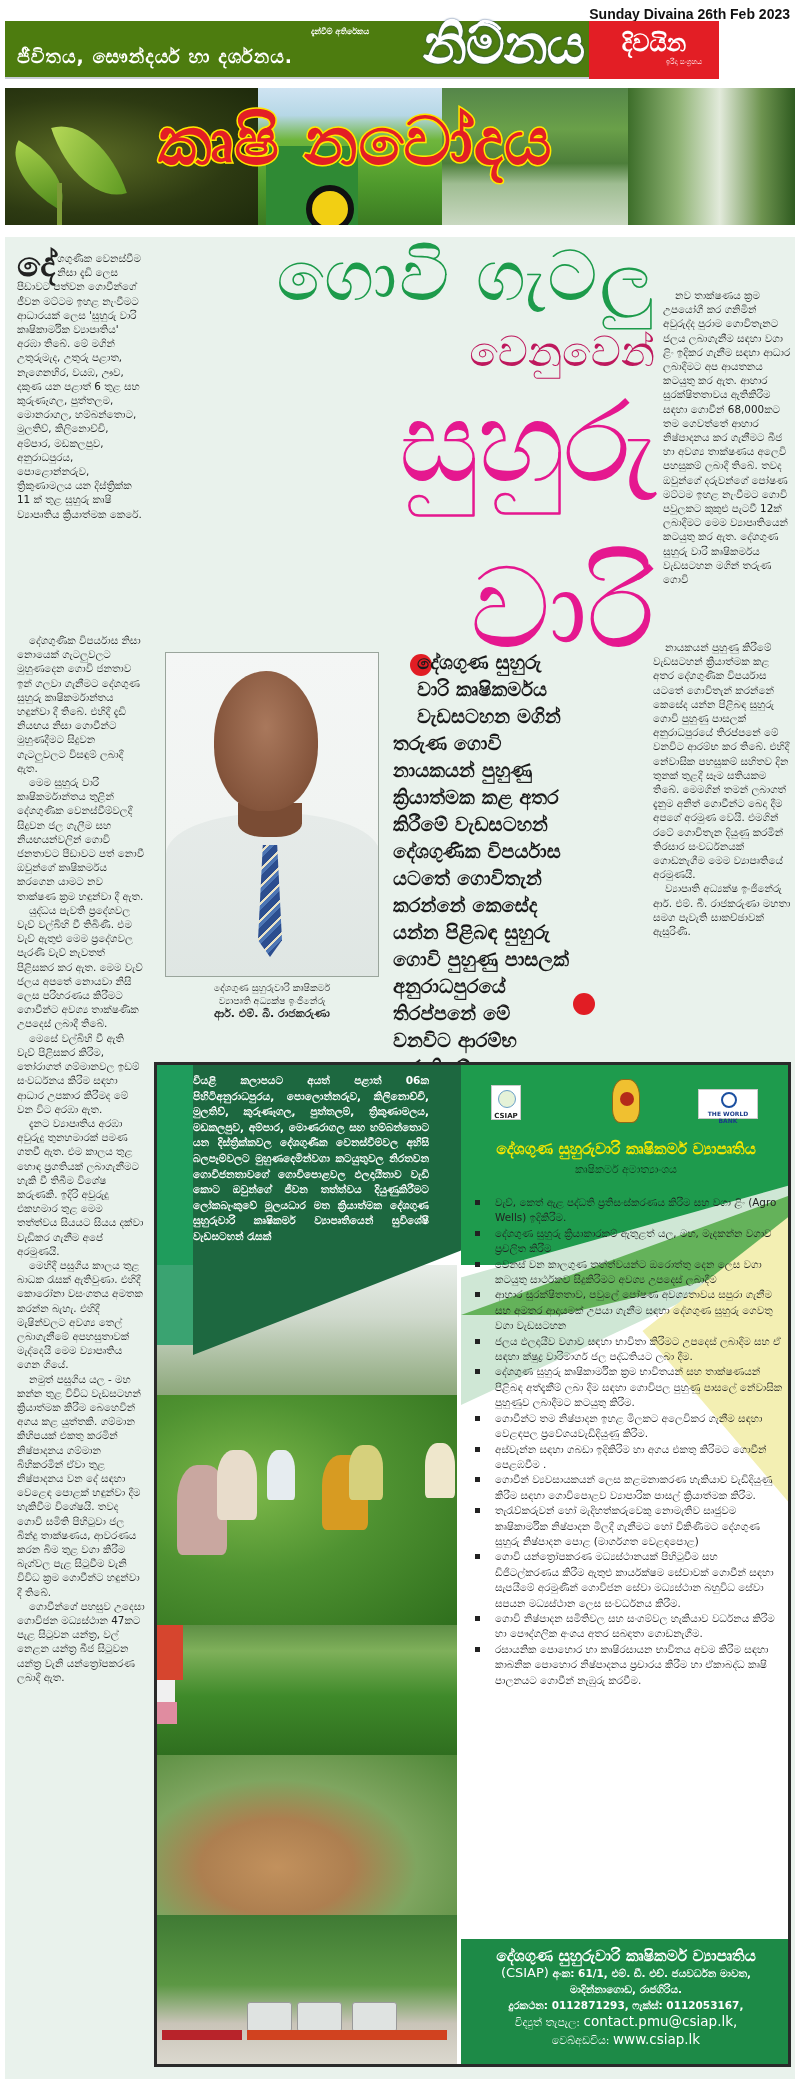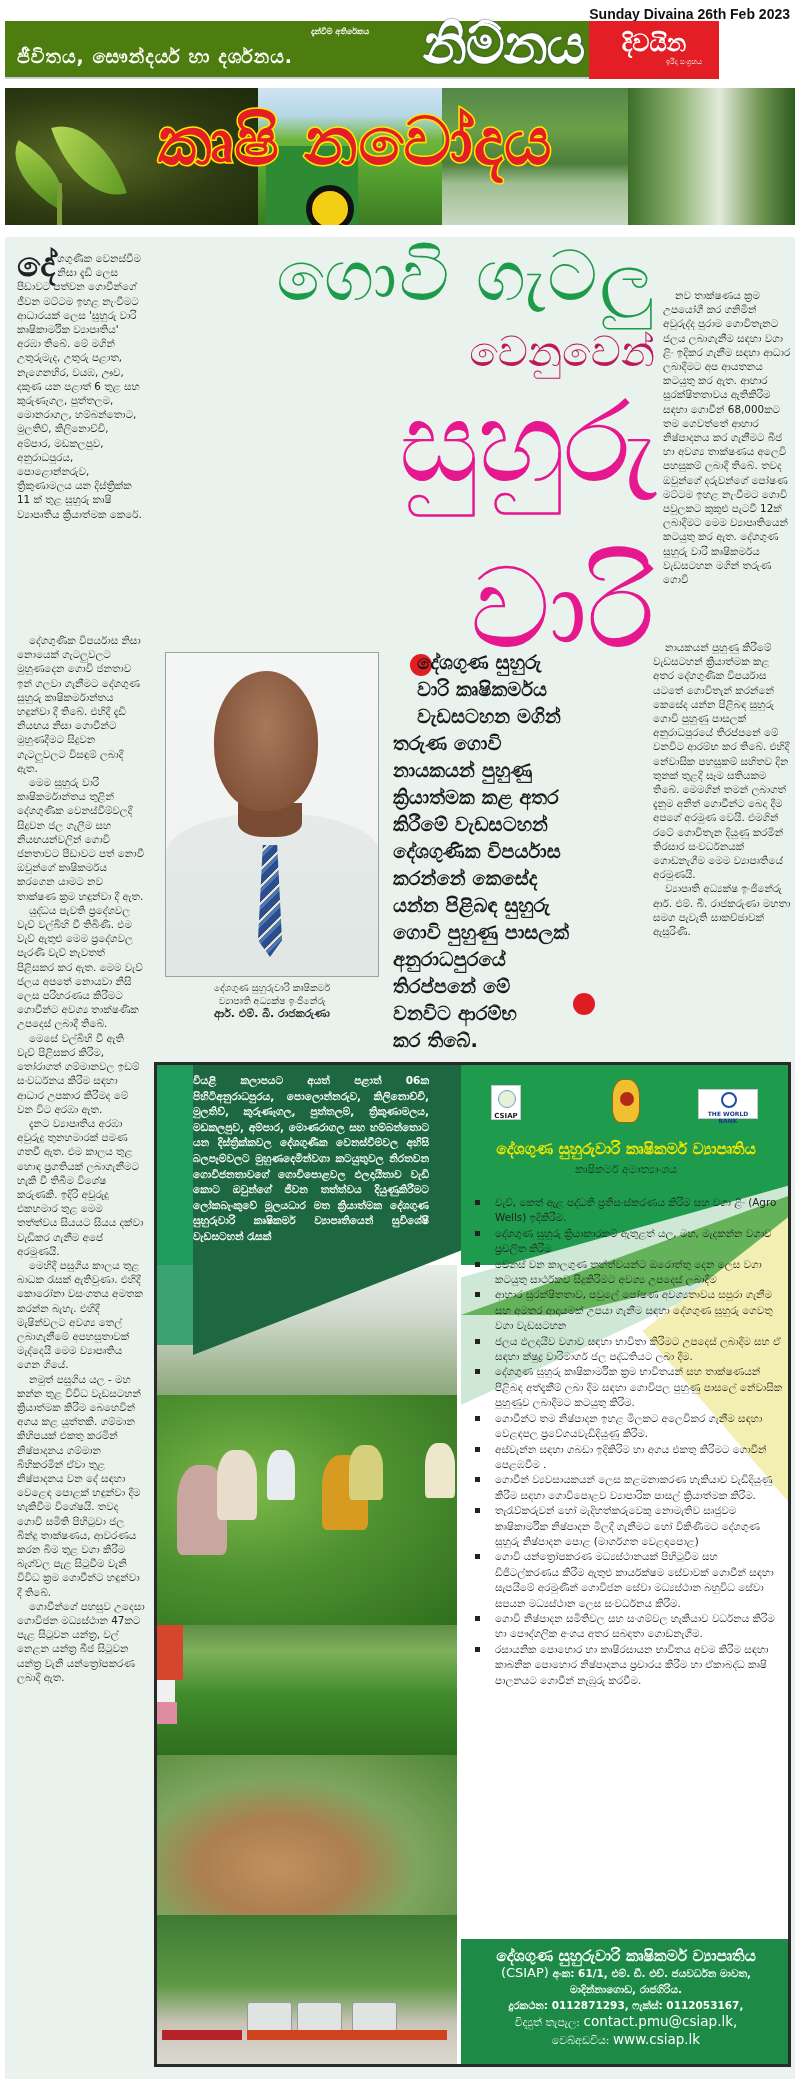--- a/index.html
+++ b/index.html
@@ -183,20 +183,21 @@
   <div class="quote-mark qm-open"></div>
   <div class="pullquote">
     <span class="line indent">දේශගුණ සුහුරු</span>
     <span class="line indent">වාරි කෘෂිකර්මය</span>
     <span class="line indent">වැඩසටහන මගින්</span>
     <span class="line">තරුණ ගොවි</span>
     <span class="line">නායකයන් පුහුණු</span>
     <span class="line">ක්‍රියාත්මක කළ අතර</span>
     <span class="line">කිරීමේ වැඩසටහන්</span>
     <span class="line">දේශගුණික විපර්යාස</span>
+    <span class="line">යටතේ ගොවිතැන්</span>
     <span class="line">කරන්නේ කෙසේද</span>
     <span class="line">යන්න පිළිබඳ සුහුරු</span>
     <span class="line">ගොවි පුහුණු පාසලක්</span>
     <span class="line">අනුරාධපුරයේ</span>
     <span class="line">තිරප්පනේ මේ</span>
     <span class="line">වනවිට ආරම්භ</span>
     <span class="line">කර තිබේ.</span>
   </div>
   <div class="quote-mark qm-close"></div>
 

